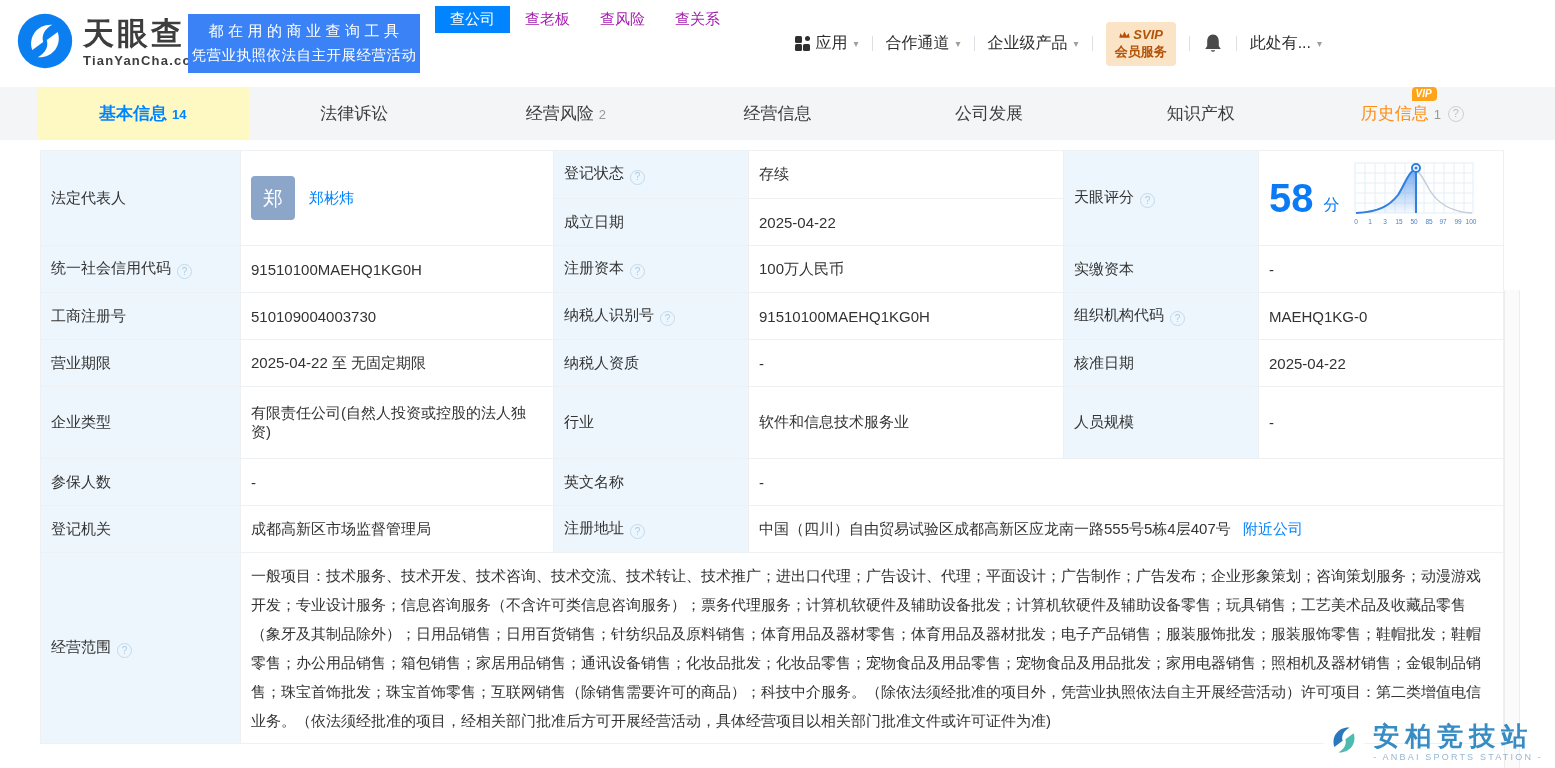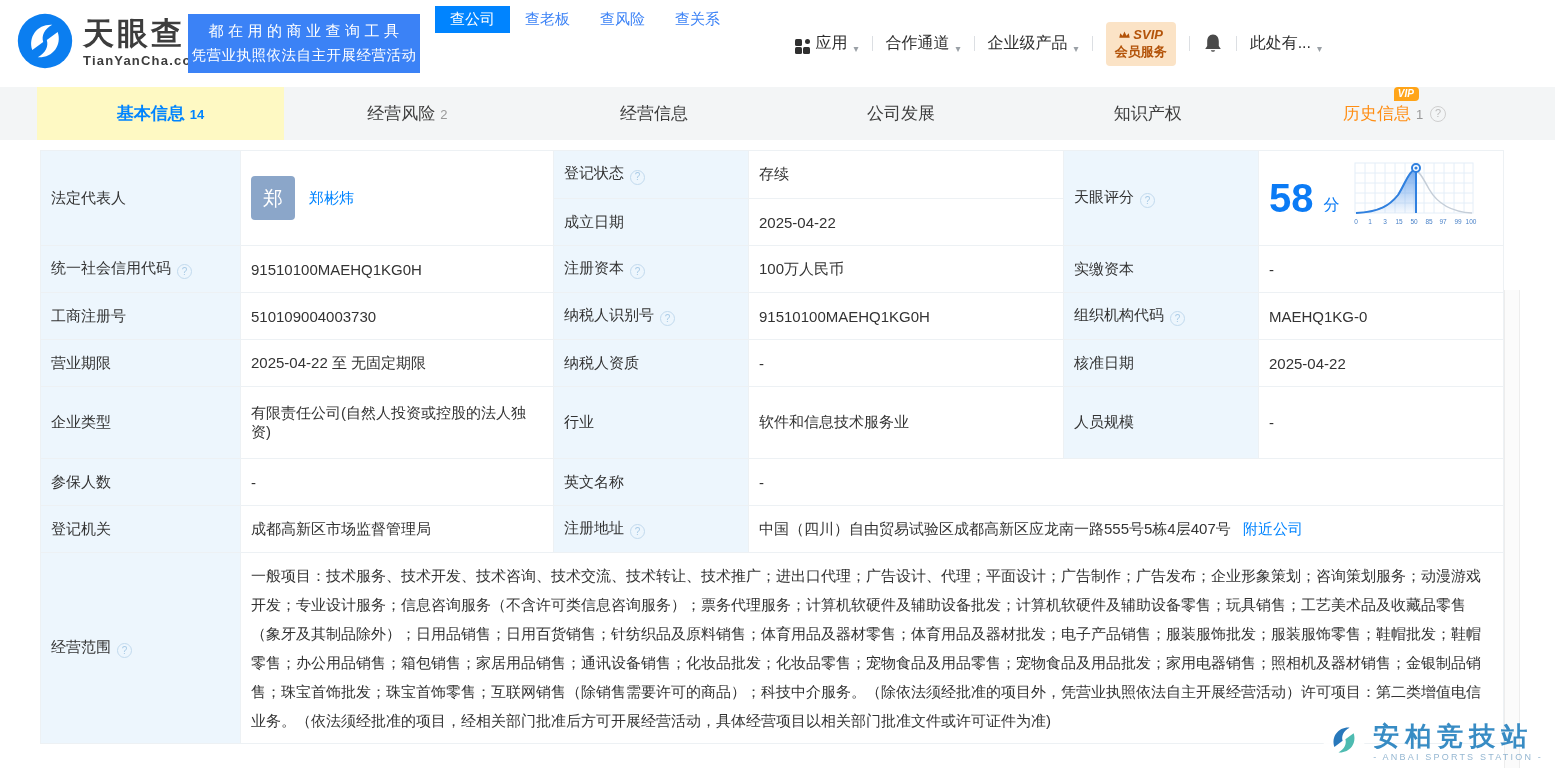--- a/index.html
+++ b/index.html
@@ -12,32 +12,32 @@
   .header { position:absolute; top:0; left:0; width:1340px; height:87px; background:#fff; }
   .logo { position:absolute; left:16px; top:12px; display:flex; align-items:center; gap:9px; cursor:pointer; }
   .logo-text .brand { font-size:31px; font-weight:bold; color:#3d3d3d; letter-spacing:3px; line-height:1.05; }
   .logo-text .domain { font-size:13px; font-weight:bold; color:#3d3d3d; letter-spacing:1.2px; margin-top:3px; }
   .slogan { position:absolute; left:188px; top:14px; width:232px; height:59px; background:#3b82f6;
     color:#fff; display:flex; flex-direction:column; justify-content:center; align-items:center; gap:5px; }
   .slogan .l1 { font-size:15px; letter-spacing:4.5px; white-space:nowrap; padding-left:4px; }
   .slogan .l2 { font-size:14.5px; letter-spacing:0.5px; white-space:nowrap; }
   .search { position:absolute; left:435px; top:6px; }
   .search-tabs { display:flex; height:27px; }
-  .search-tab { padding:0 15px; font-size:15px; color:#3b82f6; display:flex; align-items:center; cursor:pointer; }
+  .search-tab { padding:0 15px; font-size:15px; color:#a21caf; display:flex; align-items:center; cursor:pointer; }
   .search-tab.active { background:#0084ff; color:#fff; }
   .search-bar { display:flex; }
   .search-input-wrap { position:relative; width:396px; height:37px; border:1px solid #c9d3dc; border-right:none; background:#fff; }
   .search-input-wrap input { width:100%; height:100%; border:none; outline:none; padding:0 38px 0 12px; font-size:16px; color:#333;
     font-family:"Liberation Sans","DejaVu Sans",sans-serif; }
   .clear-btn { position:absolute; right:10px; top:50%; transform:translateY(-50%); width:17px; height:17px; border-radius:50%;
     background:#c8ccd0; color:#fff; font-size:12px; line-height:1; display:flex; align-items:center; justify-content:center; cursor:pointer; }
   .search-btn { width:85px; height:37px; background:#0084ff; color:#fff; font-size:16px; border:none;
     display:flex; align-items:center; justify-content:center; cursor:pointer; }
   .top-nav { position:absolute; right:18px; top:0; height:87px; display:flex; align-items:center; gap:13px; }
-  .nav-item { font-size:16px; color:#2f2f2f; display:flex; align-items:flex-end; gap:6px; cursor:pointer; white-space:nowrap; }
+  .nav-item { font-size:16px; color:#2f2f2f; display:flex; align-items:center; gap:6px; cursor:pointer; white-space:nowrap; }
   .caret { font-size:10px; color:#9aa0a6; }
   .nav-div { width:1px; height:15px; background:#dcdfe3; }
   .grid-icon { width:15px; height:15px; display:grid; grid-template-columns:7px 7px; grid-template-rows:7px 7px; gap:1px; }
   .grid-icon i { background:#2f2f2f; border-radius:1.5px; }
   .grid-icon i.dot { width:5px; height:5px; border-radius:50%; justify-self:end; }
   .svip { background:#fbe3c6; border-radius:4px; padding:5px 9px; text-align:center; cursor:pointer; }
   .svip .top { font-size:13px; font-weight:bold; font-style:italic; color:#b35309; display:flex; align-items:center; justify-content:center; gap:2px; }
   .svip .bottom { font-size:13px; font-weight:bold; color:#b35309; margin-top:1px; }
   .bell { display:flex; align-items:center; cursor:pointer; }
   
@@ -154,20 +154,23 @@
       <span>此处有...</span>
       <span class="caret">▾</span>
     </div>
   </div>
 </div>
 
 <div class="tabbar">
   <div class="ptab active">
     <span>基本信息</span>
     <span class="cnt">14</span>
+  </div>
+  <div class="ptab">
+    <span>法律诉讼</span>
   </div>
   <div class="ptab">
     <span>经营风险</span>
     <span class="cnt">2</span>
   </div>
   <div class="ptab">
     <span>经营信息</span>
   </div>
   <div class="ptab">
     <span>公司发展</span>

